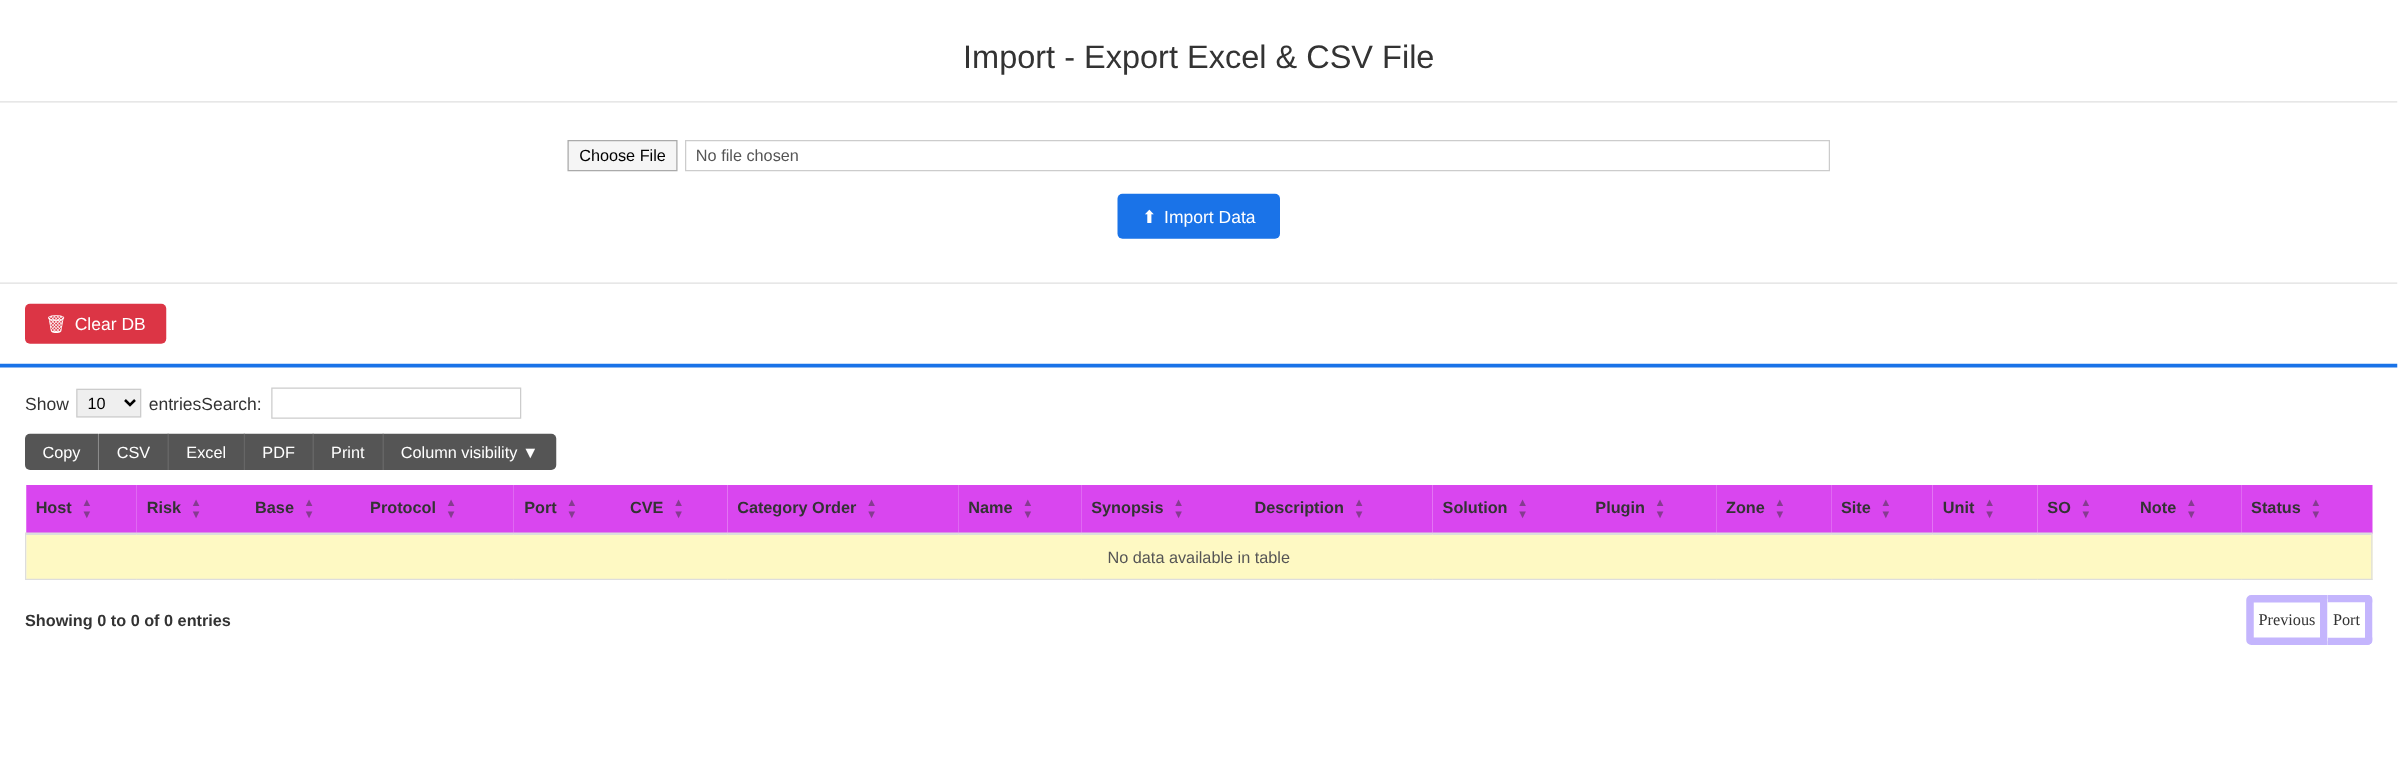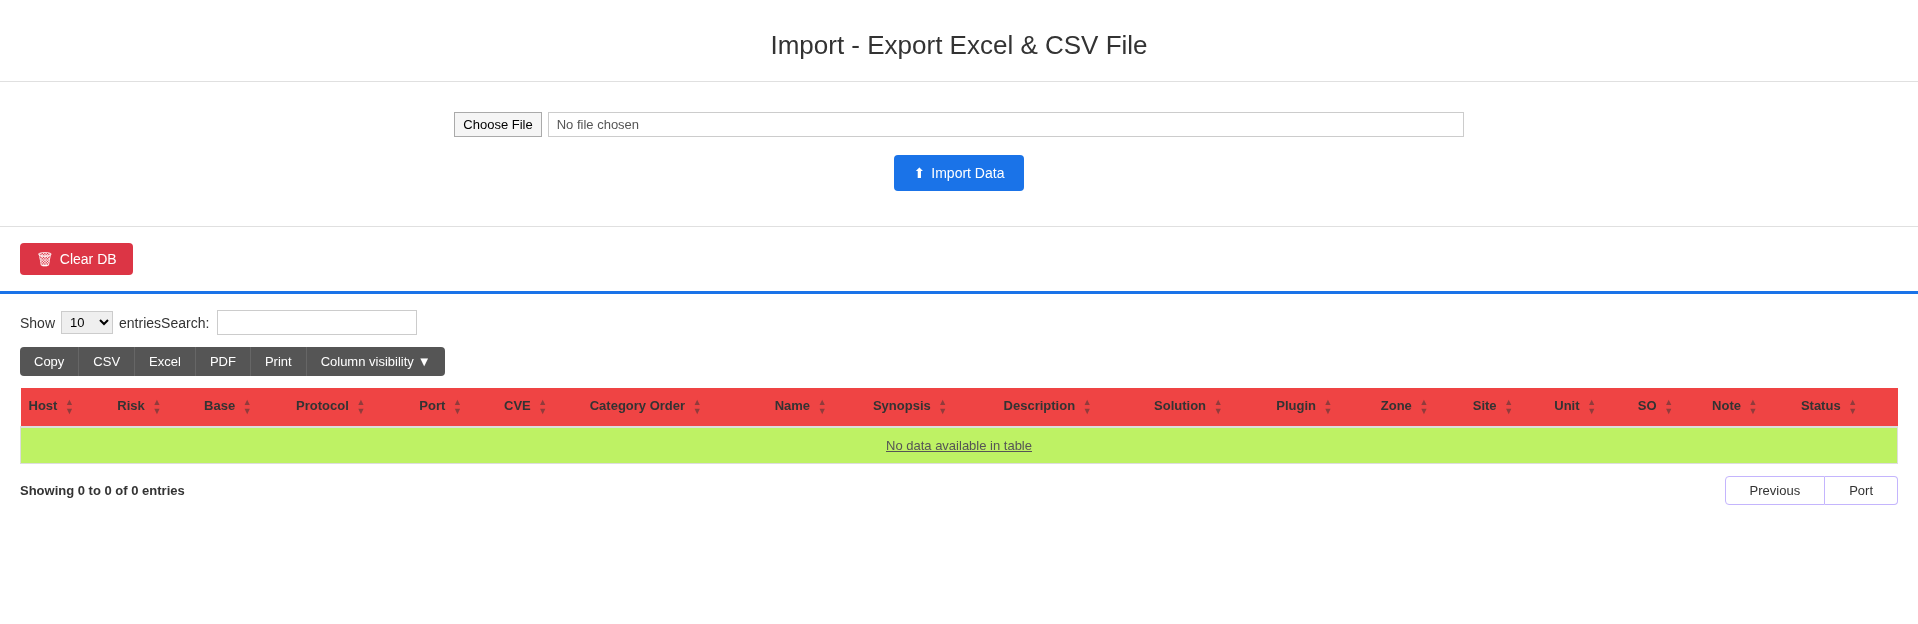--- a/index.html
+++ b/index.html
@@ -146,21 +146,21 @@
       gap: 4px;
     }
 
     .data-table {
       width: 100%;
       border-collapse: collapse;
       font-size: 13px;
     }
 
     .data-table thead tr {
-      background: #ef4444;
+      background: #d946ef;
       border-bottom: 2px solid #ddd;
     }
 
     .data-table th {
       padding: 10px 8px;
       text-align: left;
       font-weight: 600;
       border-bottom: 1px solid #ddd;
       white-space: nowrap;
       color: #333;
@@ -178,48 +178,48 @@
 
     .data-table tbody tr td {
       padding: 10px 8px;
       text-align: center;
       color: #555;
     }
 
     .no-data-row td {
       padding: 20px;
       border: 1px solid #ddd;
-      background: #bef264;
-      text-decoration: underline;
+      background: #fef9c3;
     }
 
     .table-footer {
       display: flex;
       justify-content: space-between;
       align-items: center;
       margin-top: 12px;
       font-size: 13px;
     }
 
     .showing-text span {
       font-weight: bold;
     }
 
     .pagination {
       display: flex;
       gap: 0;
     }
 
     .pagination-btn {
-      border: 1px solid #c4b5fd;
+      border: 6px solid #c4b5fd;
       background: #fff;
-      padding: 6px 24px;
+      padding: 6px 4px;
       font-size: 13px;
       cursor: pointer;
       color: #333;
+      font-family: Liberation Serif, serif;
     }
 
     .pagination-btn:first-child {
       border-radius: 4px 0 0 4px;
     }
 
     .pagination-btn:last-child {
       border-radius: 0 4px 4px 0;
       border-left: none;
     }

